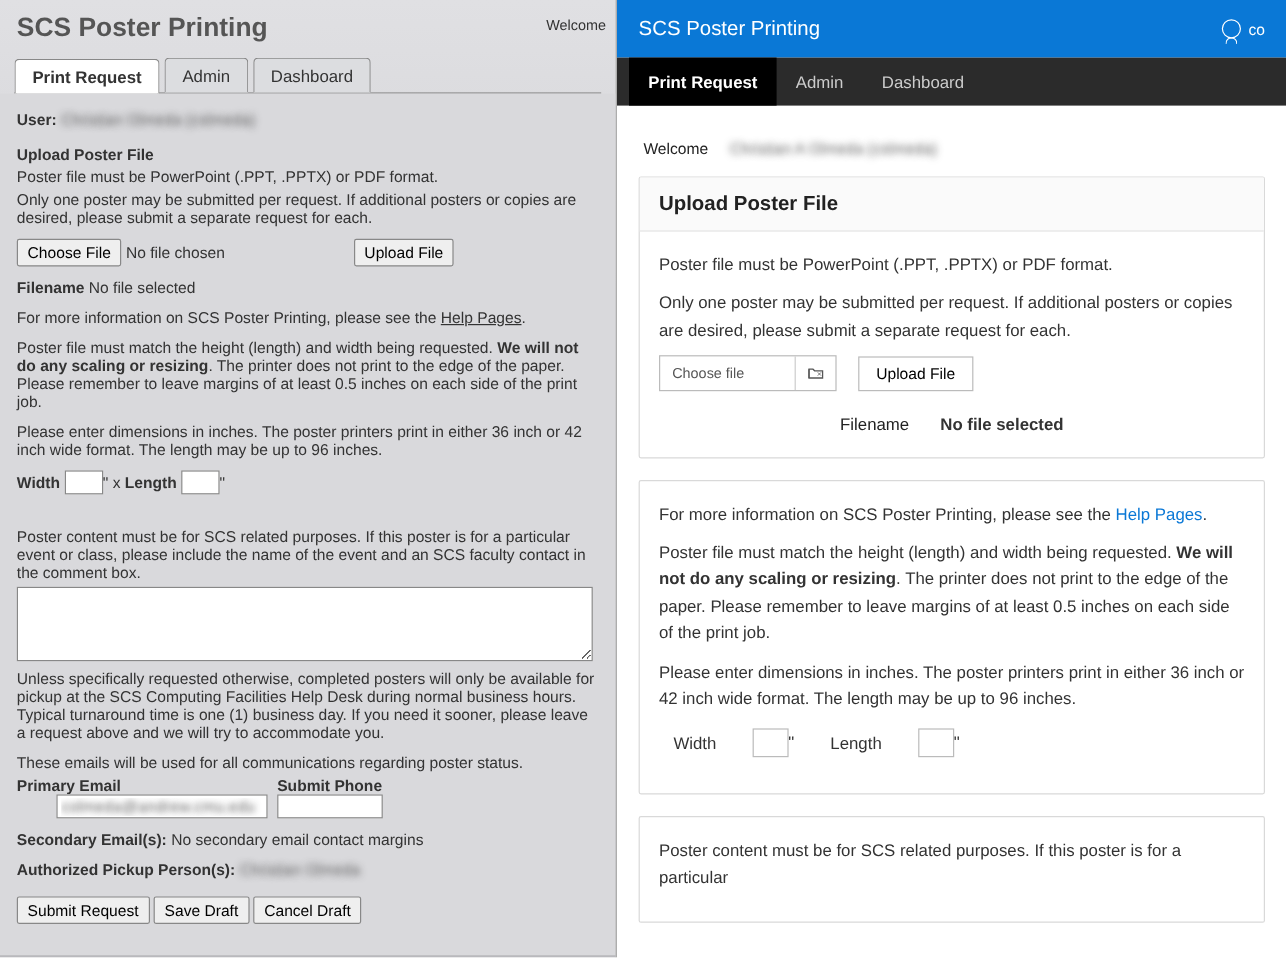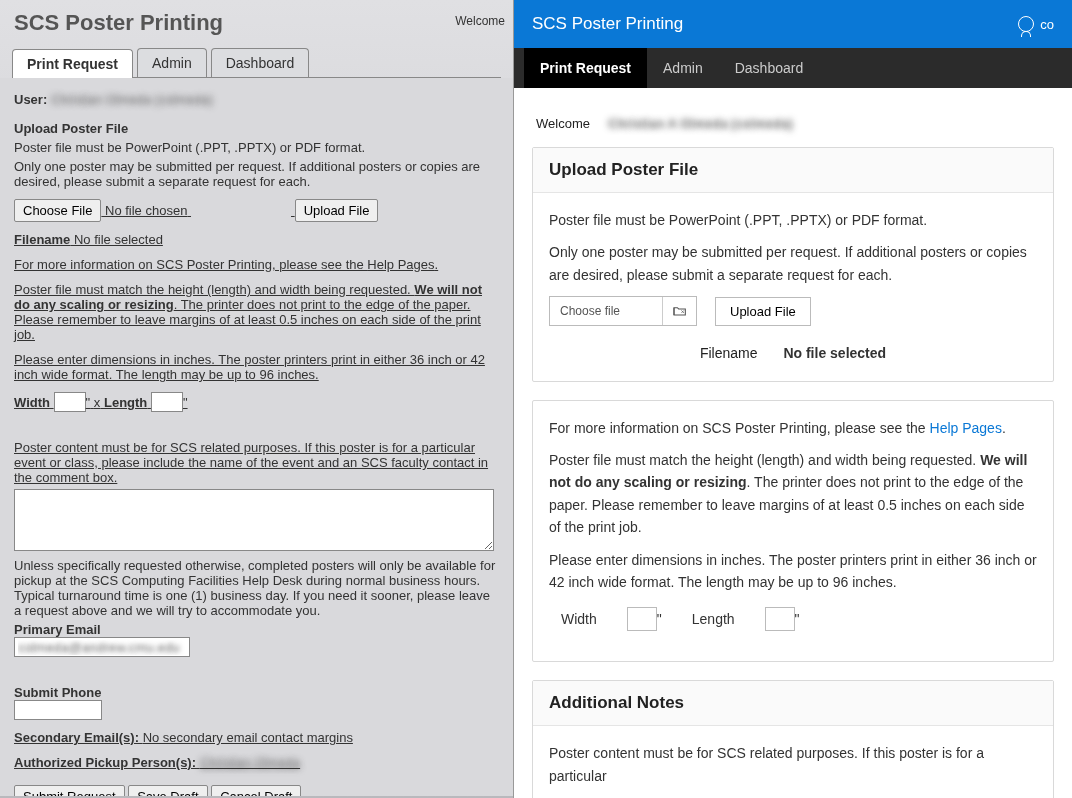--- a/index.html
+++ b/index.html
@@ -20,21 +20,21 @@
   .left .tab { padding: 6px 14px; font-size: 14px; border:1px solid #888; border-bottom:none; background:#dcdde0; border-radius:4px 4px 0 0; margin-right:4px; cursor:pointer; }
   .left .tab.active { background:#fff; font-weight:bold; position:relative; top:1px; }
   .left .body { padding: 10px 14px; background: #d9d9dc; height: calc(100% - 80px); overflow:auto; }
   .left label.bold, .left .bold { font-weight:bold; }
   .left p { margin: 4px 0; }
   .left .blur { color: transparent; text-shadow: 0 0 6px rgba(80,80,80,.9); }
   .left button { font-size:13px; padding:3px 8px; background:#efefef; border:1px solid #888; border-radius:2px; cursor:pointer; }
   .left input[type=text] { border:1px solid #888; padding:2px 3px; }
   .left textarea { width: 480px; height: 62px; border:1px solid #888; background:#fff; resize:both; }
   .left a { color:#333; }
-  .left .rowgap { margin-top:10px;text-decoration:underline; }
+  .left .rowgap { margin-top:10px; }
   .left .section { margin-top:14px; margin-bottom:2px; }
   .left .dimrow input { width:32px; height:20px; }
   .left .email-input { width:176px; height:20px; }
   .left .phone-input { width:88px; height:20px; }
 
   
   .right {
     flex:1; height:798px; overflow:auto; font-family: "Segoe UI", Arial, sans-serif;
     background:#fff; color:#222;
   }
@@ -114,25 +114,26 @@
       <span class="bold">Length</span>
       <input type="text" style=""><span>"</span>
     </p>
 
     <p class="rowgap" style="margin-top:28px;">Poster content must be for SCS related purposes. If this poster is for a particular event or class, please include the name of the event and an SCS faculty contact in the comment box.</p>
 
     <textarea style=""></textarea>
 
     <p>Unless specifically requested otherwise, completed posters will only be available for pickup at the SCS Computing Facilities Help Desk during normal business hours. Typical turnaround time is one (1) business day. If you need it sooner, please leave a request above and we will try to accommodate you.</p>
 
-
-    <div style="display:flex; gap:28px;flex-direction:column;">
+    <p class="rowgap">These emails will be used for all communications regarding poster status.</p>
+
+    <div style="display:flex; gap:8px;">
       <div>
         <div class="bold">Primary Email</div>
-        <input type="text" class="email-input blur" style="color: transparent; text-shadow: rgba(80, 80, 80, 0.9) 0px 0px 5px;" value="colmeda@andrew.cmu.edu">
+        <input type="text" class="email-input blur" style="color: transparent; text-shadow: rgba(80, 80, 80, 0.9) 0px 0px 5px; margin-left: 33px;" value="colmeda@andrew.cmu.edu">
       </div>
       <div>
         <div class="bold">Submit Phone</div>
         <input type="text" class="phone-input" style="">
       </div>
     </div>
 
     <p class="rowgap">
       <span class="bold">Secondary Email(s):</span>
       <span>No secondary email contact margins</span>
@@ -164,21 +165,21 @@
   <div class="navbar">
     <div class="navtab active">Print Request</div>
     <div class="navtab">Admin</div>
     <div class="navtab">Dashboard</div>
   </div>
 
   <div class="page">
     <p class="welcome2">
       <span>Welcome</span>
       &nbsp;&nbsp;&nbsp;
-      <span class="blur" style="color:transparent; text-shadow:0 0 6px rgba(80,80,80,.9); font-weight:700;">Christian A Olmeda (colmeda)</span>
+      <span class="blur" style="color:transparent; text-shadow:0 0 6px rgba(80,80,80,.9); font-weight:400;">Christian A Olmeda (colmeda)</span>
     </p>
 
     <div class="panel">
       <div class="panel-header">Upload Poster File</div>
       <div class="panel-body">
         <p>Poster file must be PowerPoint (.PPT, .PPTX) or PDF format.</p>
         <p>Only one poster may be submitted per request. If additional posters or copies are desired, please submit a separate request for each.</p>
 
         <div style="display:flex; align-items:center;">
           <div class="filepicker">
@@ -214,20 +215,19 @@
         <p style="display:flex; gap:30px; align-items:center; padding:4px 12px;">
           <span>Width</span>
           <span><input type="text" class="diminput" style=""><span>"</span></span>
           <span>Length</span>
           <span><input type="text" class="diminput" style=""><span>"</span></span>
         </p>
       </div>
     </div>
 
     <div class="panel">
-      <div class="panel-header">Additional Notes</div>
       <div class="panel-body">
         <p>Poster content must be for SCS related purposes. If this poster is for a particular</p>
       </div>
     </div>
 
   </div>
 </div>
 
 </body></html>

